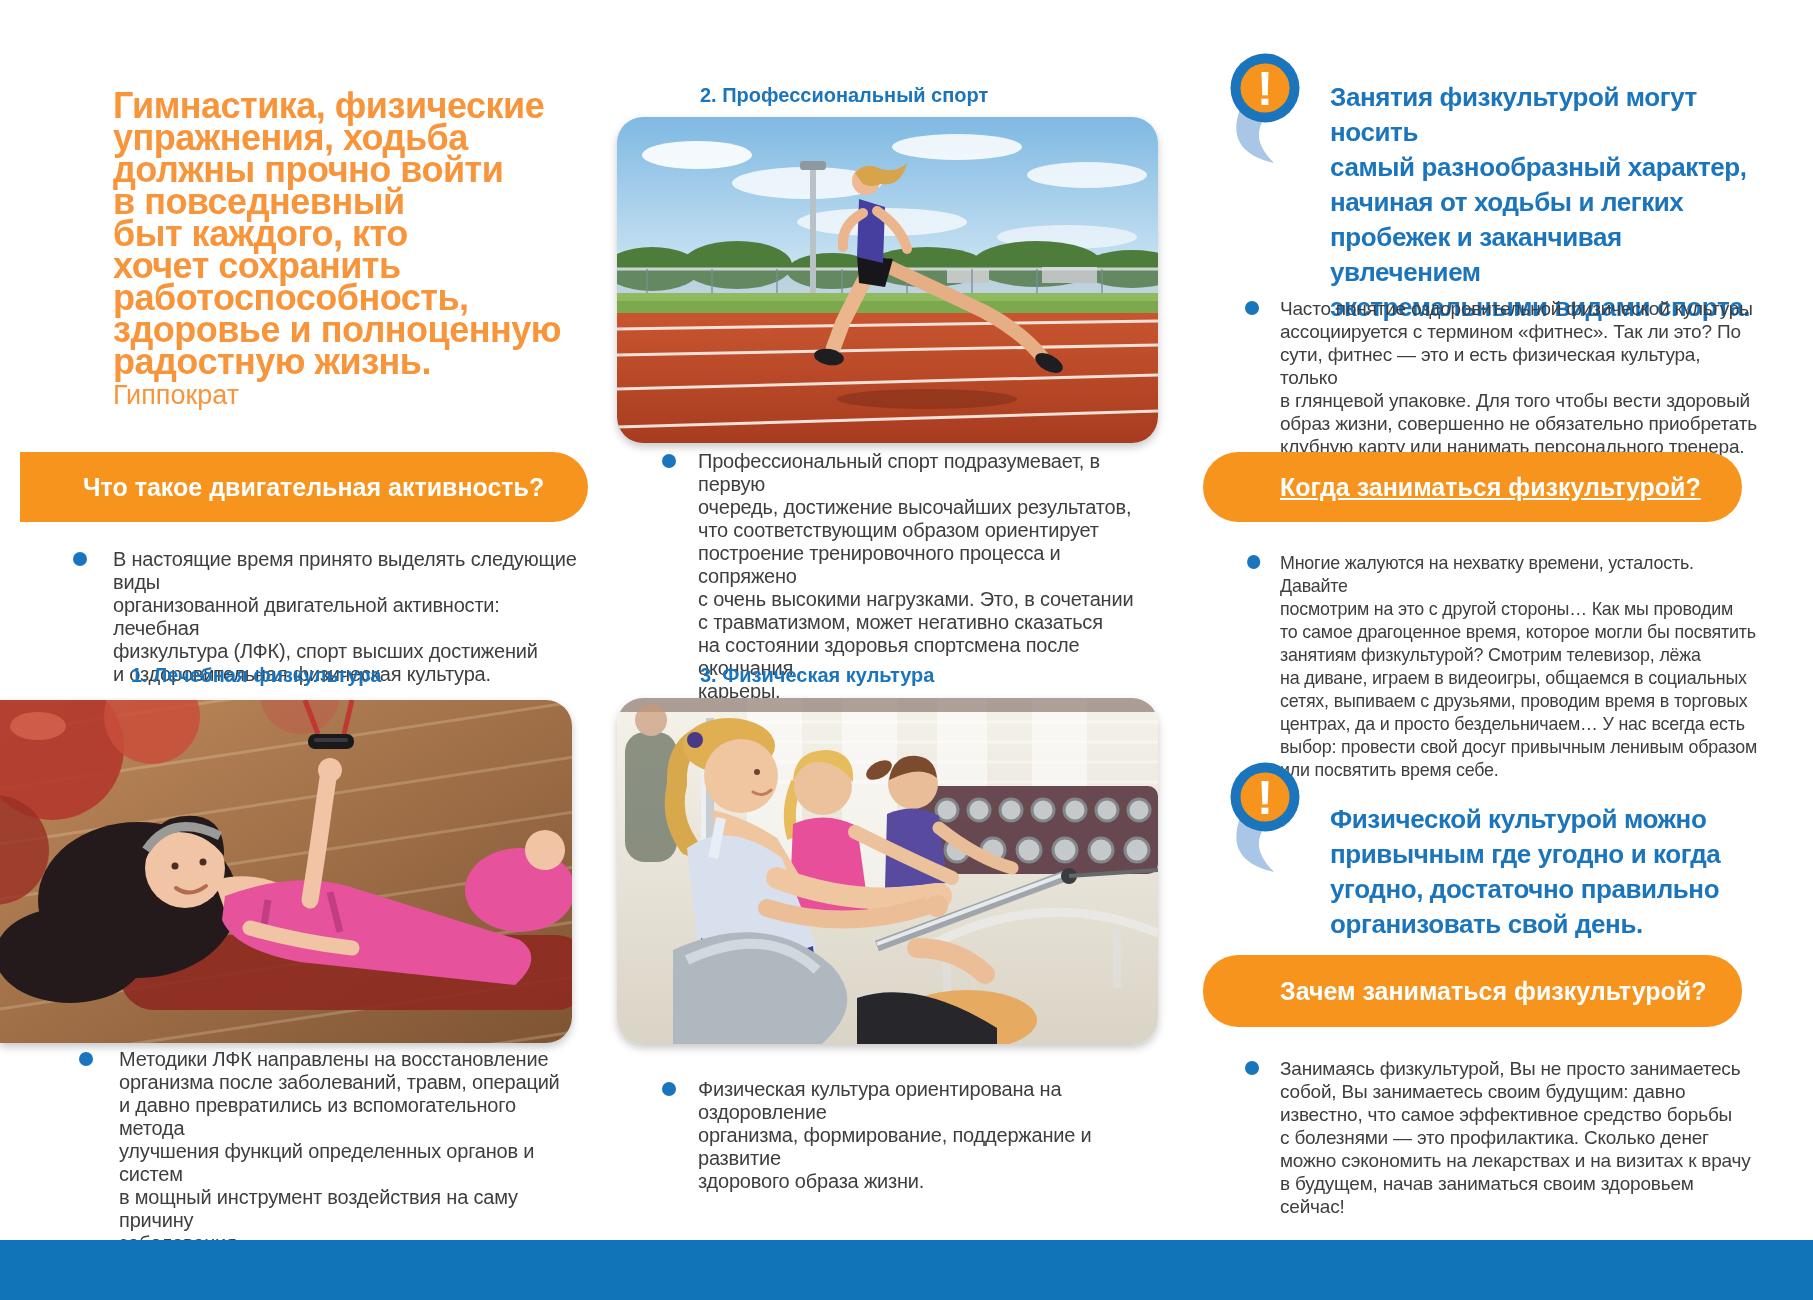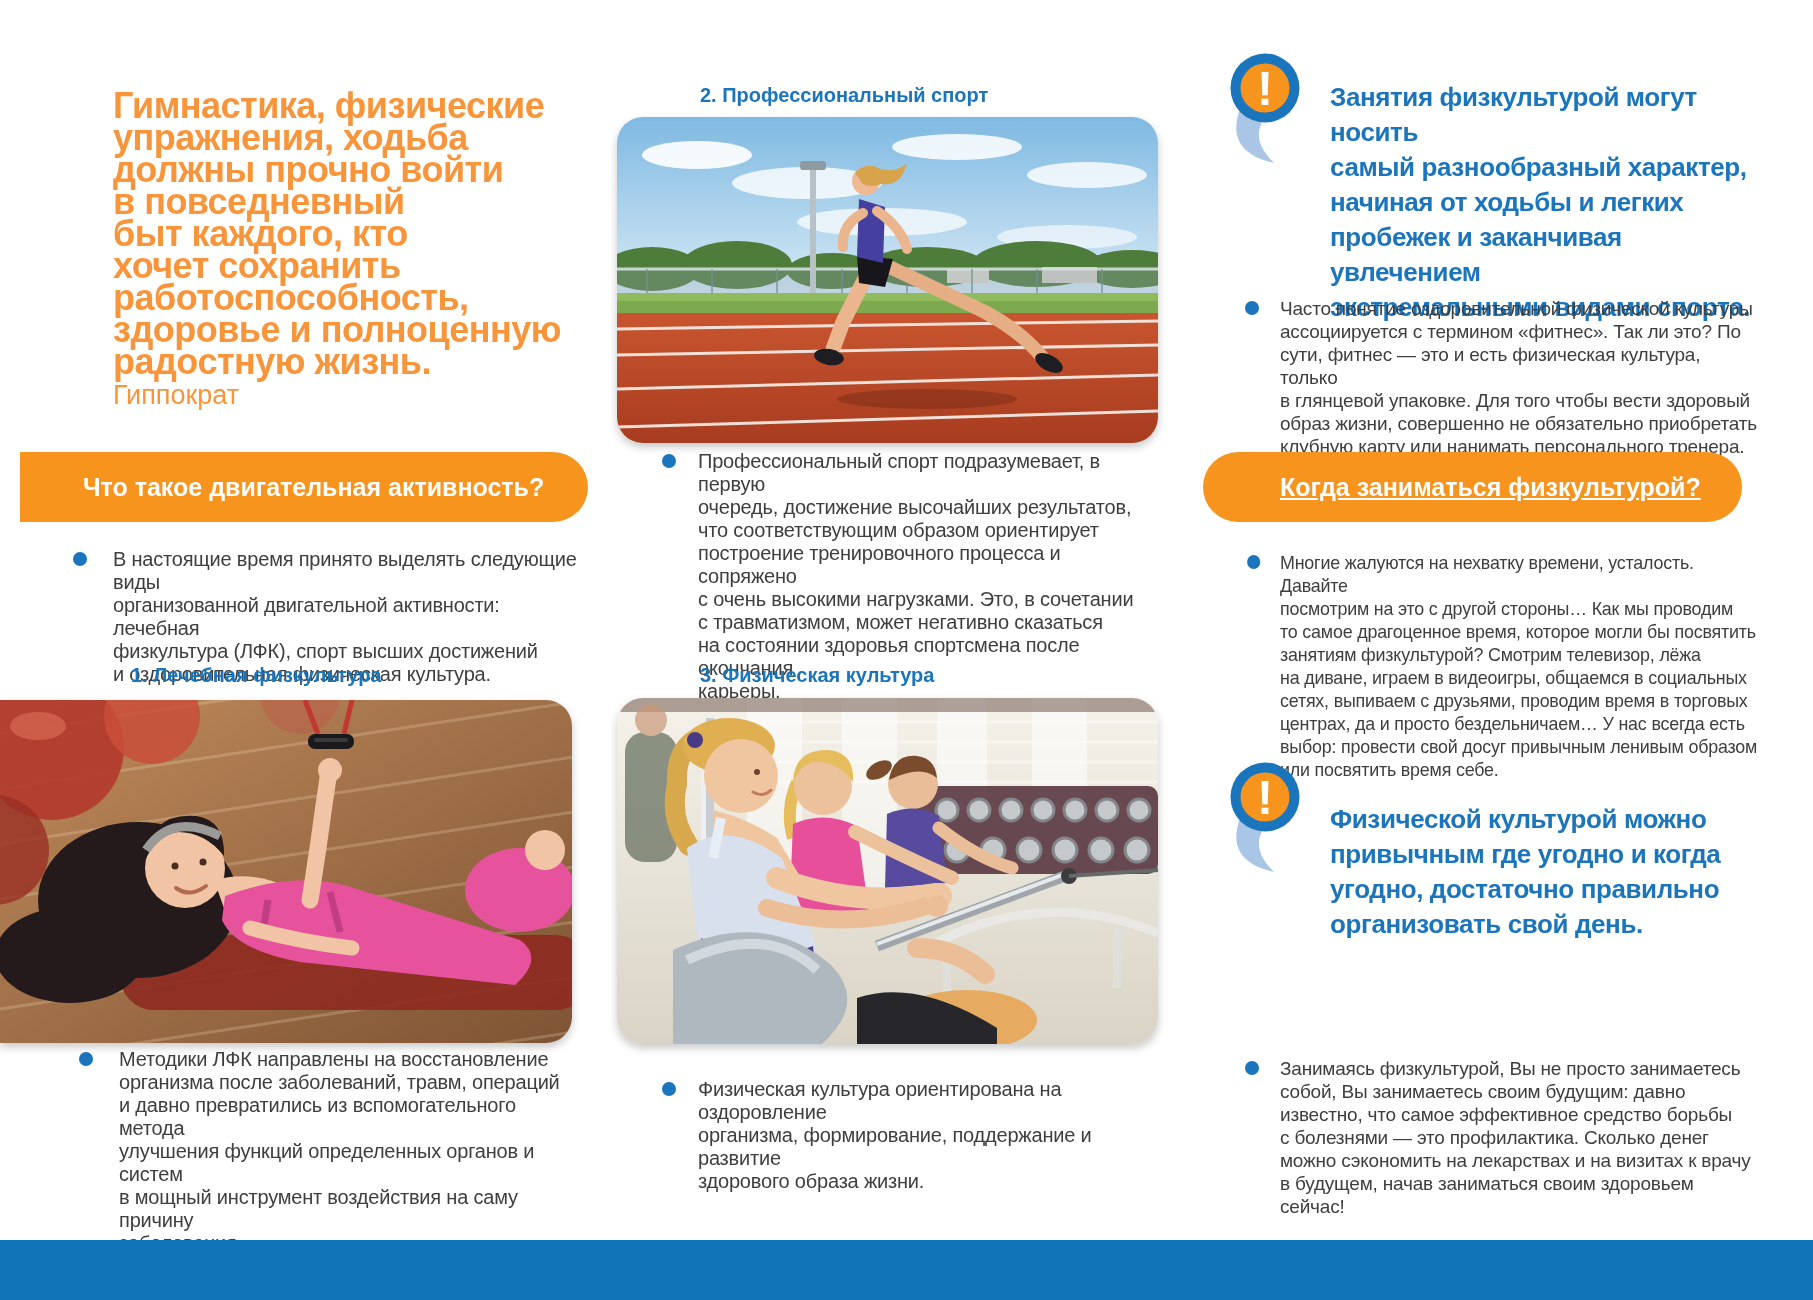--- a/index.html
+++ b/index.html
@@ -358,20 +358,23 @@
     <path d="M14,56 C4,84 14,102 48,110 C30,92 30,78 38,66 Z" fill="#A9C6E6"></path>
     <circle cx="39" cy="35" r="34.5" fill="#1B75BC"></circle>
     <circle cx="39" cy="35" r="24.5" fill="#F7941E"></circle>
     <text x="39" y="52" text-anchor="middle" font-family="Liberation Sans, sans-serif" font-size="48" font-weight="bold" fill="#ffffff">!</text>
   </svg>
   <div id="c2" class="callout-text preline">Физической культурой можно
 привычным где угодно и когда
 угодно, достаточно правильно
 организовать свой день.</div>
 
+  <div class="banner banner-r2">
+    <span>Зачем заниматься физкультурой?</span>
+  </div>
 
   <div id="rb3" class="bullet col-r preline">Занимаясь физкультурой, Вы не просто занимаетесь
 собой, Вы занимаетесь своим будущим: давно
 известно, что самое эффективное средство борьбы
 с болезнями — это профилактика. Сколько денег
 можно сэкономить на лекарствах и на визитах к врачу
 в будущем, начав заниматься своим здоровьем сейчас!</div>
 
   <div class="bottom-bar"></div>
 </div>

